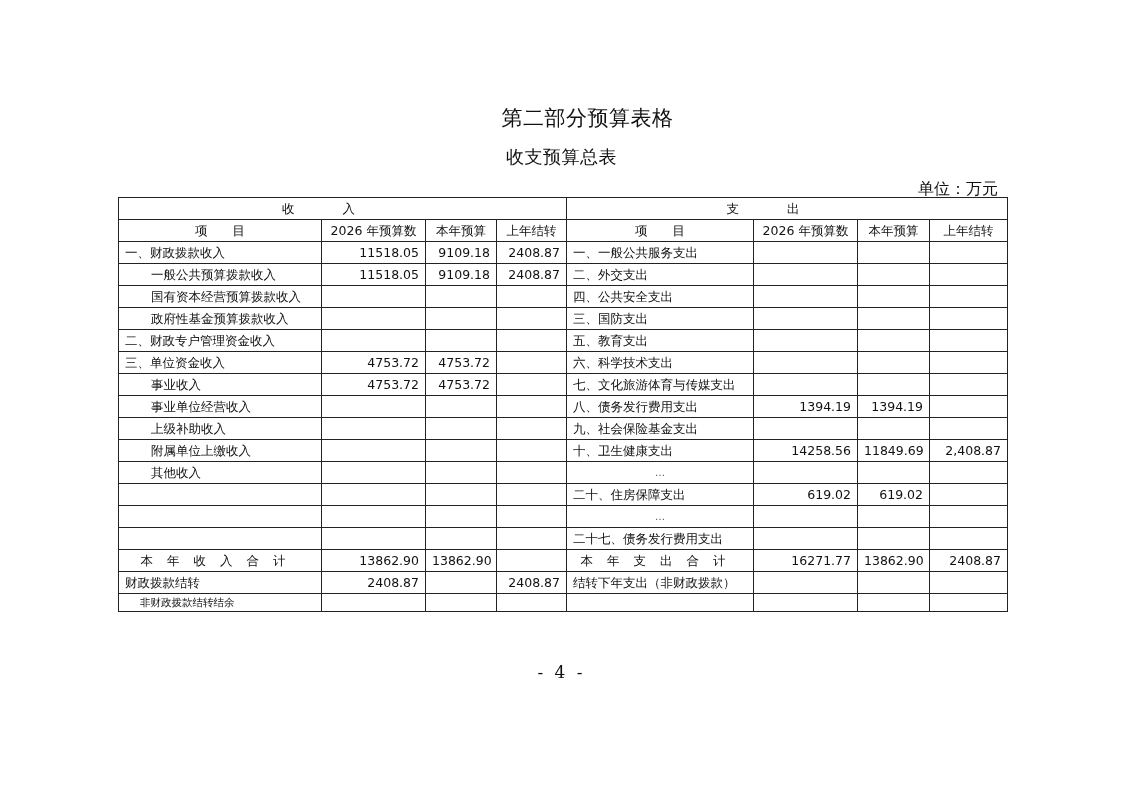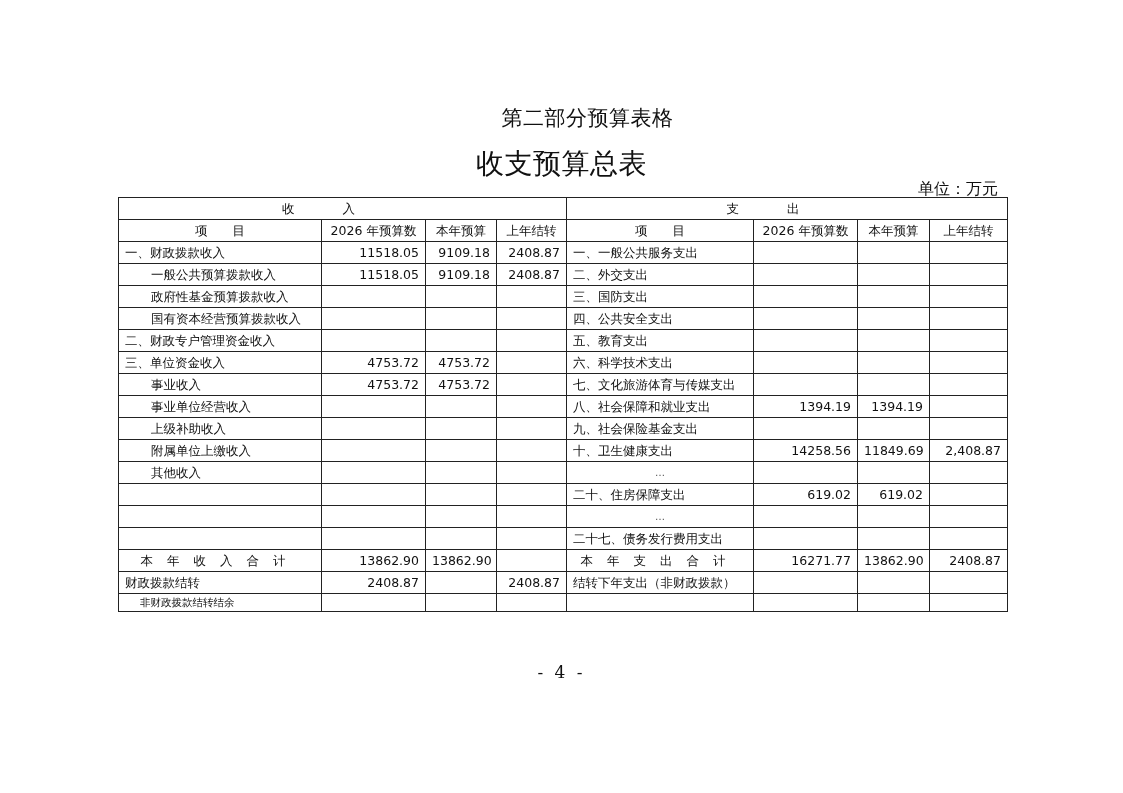--- a/index.html
+++ b/index.html
@@ -1,21 +1,21 @@
 <!DOCTYPE html>
 <html><head>
 <meta charset="utf-8">
 <style>
   html, body { margin:0; padding:0; background:#ffffff; }
   body { width:1123px; height:793px; position:relative; overflow:hidden;
          font-family:"DejaVu Sans", "Liberation Sans", sans-serif; color:#111; }
   .title1 { position:absolute; left:0; width:1123px; top:104px; text-align:center;
             font-size:21px; letter-spacing:0.5px;margin-left:26px; }
   .title2 { position:absolute; left:0; width:1123px; top:145px; text-align:center;
-            font-size:28px; letter-spacing:0.5px; }
+            font-size:18px; letter-spacing:0.5px; }
   .unit { position:absolute; right:125px; top:179px; font-size:16px; }
   table.budget { position:absolute; left:118px; top:197px; width:889px;
                  border-collapse:collapse; table-layout:fixed; font-size:12.5px; }
   table.budget td { border:1.3px solid #222; padding:0 6px; height:21px; line-height:21px;
                     white-space:nowrap; overflow:hidden; }
   table.budget tr.r19 td { height:17px; line-height:17px;padding-left:21px; }
   table.budget tr.r20 td { height:18px; line-height:18px; }
   td.mid { border-right:1.6px solid #222 !important; }
   .c { text-align:center;margin-top:8px; }
   .r { text-align:right; }
@@ -76,40 +76,40 @@
       <td class="ind">一般公共预算拨款收入</td>
       <td class="r">11518.05</td>
       <td class="r">9109.18</td>
       <td class="r mid">2408.87</td>
       <td>二、外交支出</td>
       <td class="r"></td>
       <td class="r"></td>
       <td class="r"></td>
     </tr>
     <tr>
+      <td class="ind">国有资本经营预算拨款收入</td>
+      <td class="r"></td>
+      <td class="r"></td>
+      <td class="r mid"></td>
+      <td>四、公共安全支出</td>
+      <td class="r"></td>
+      <td class="r"></td>
+      <td class="r"></td>
+    </tr>
+    <tr>
       <td class="ind">政府性基金预算拨款收入</td>
       <td class="r"></td>
       <td class="r"></td>
       <td class="r mid"></td>
       <td>三、国防支出</td>
       <td class="r"></td>
       <td class="r"></td>
       <td class="r"></td>
     </tr>
     <tr>
-      <td class="ind">国有资本经营预算拨款收入</td>
-      <td class="r"></td>
-      <td class="r"></td>
-      <td class="r mid"></td>
-      <td>四、公共安全支出</td>
-      <td class="r"></td>
-      <td class="r"></td>
-      <td class="r"></td>
-    </tr>
-    <tr>
       <td>二、财政专户管理资金收入</td>
       <td class="r"></td>
       <td class="r"></td>
       <td class="r mid"></td>
       <td>五、教育支出</td>
       <td class="r"></td>
       <td class="r"></td>
       <td class="r"></td>
     </tr>
     <tr>
@@ -130,21 +130,21 @@
       <td>七、文化旅游体育与传媒支出</td>
       <td class="r"></td>
       <td class="r"></td>
       <td class="r"></td>
     </tr>
     <tr>
       <td class="ind">事业单位经营收入</td>
       <td class="r"></td>
       <td class="r"></td>
       <td class="r mid"></td>
-      <td>八、社会保障和就业支出</td>
+      <td>八、债务发行费用支出</td>
       <td class="r">1394.19</td>
       <td class="r">1394.19</td>
       <td class="r"></td>
     </tr>
     <tr>
       <td class="ind">上级补助收入</td>
       <td class="r"></td>
       <td class="r"></td>
       <td class="r mid"></td>
       <td>九、社会保险基金支出</td>

